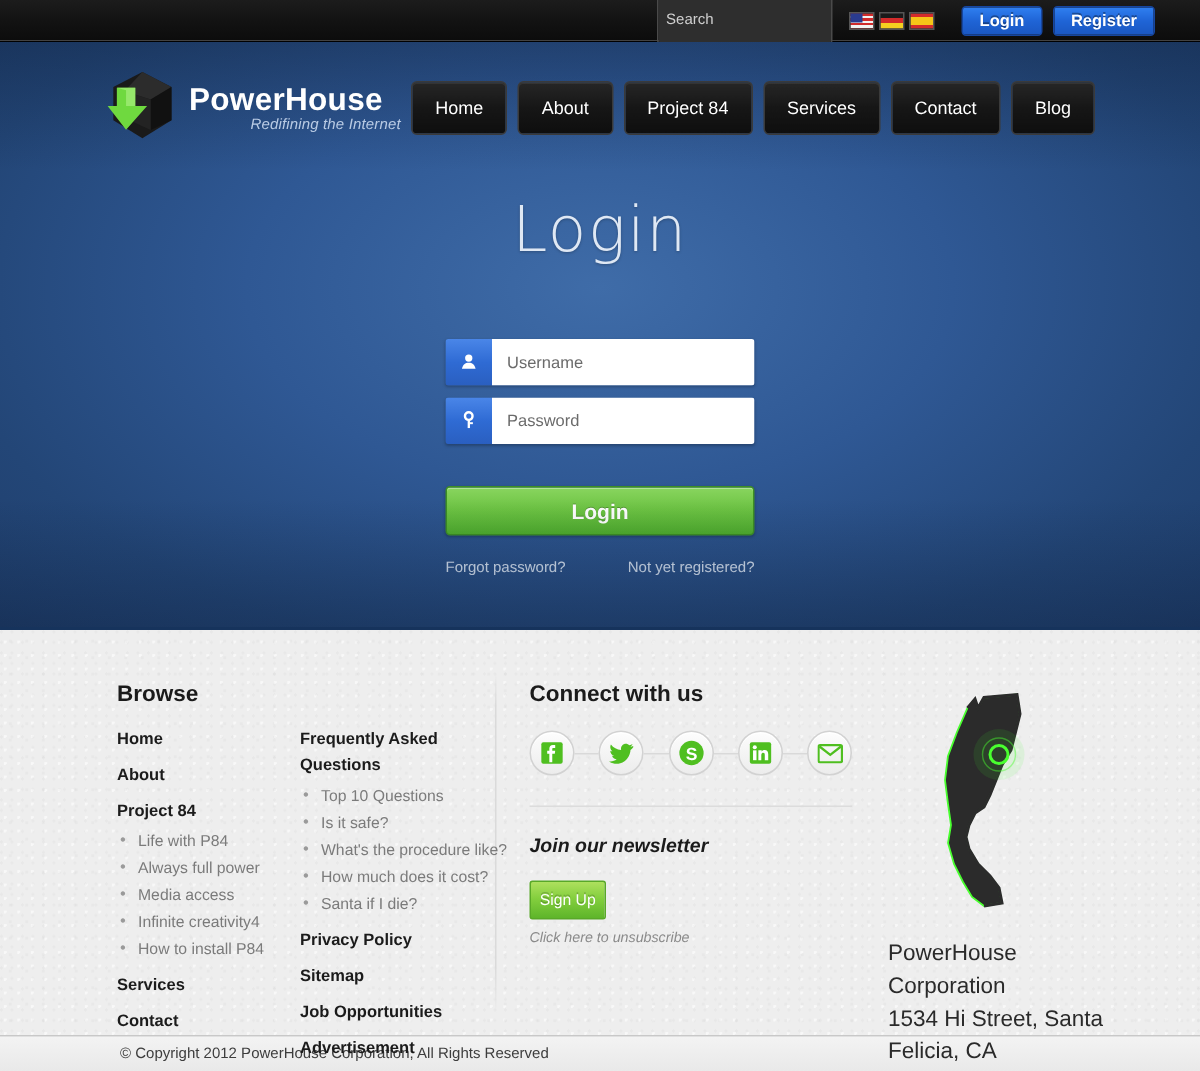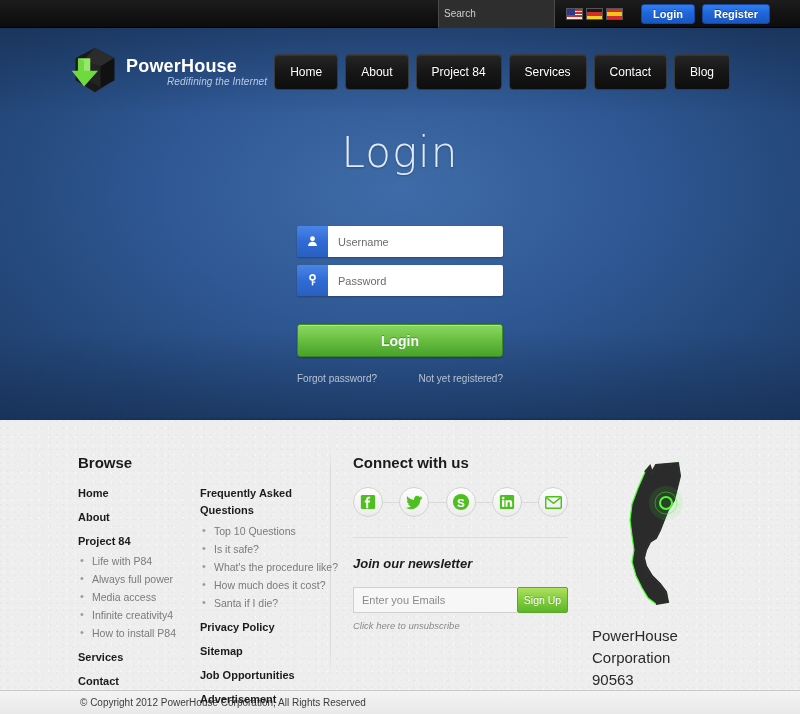--- a/index.html
+++ b/index.html
@@ -91,21 +91,21 @@
 
   .header-row {
     position: relative; z-index: 2;
     display: flex; align-items: center;
     padding: 18px 70px 0 70px;
   }
   .logo { display: flex; align-items: center; }
   .logo-mark { width: 48px; height: 50px; margin-right: 8px; flex: none; }
   .logo-text { line-height: 1; padding-top: 2px; }
   .logo-title {
-    font-size: 18px; font-weight: bold; color: #ffffff;
+    font-size: 21px; font-weight: bold; color: #ffffff;
     letter-spacing: .2px;
   }
   .logo-sub {
     font-size: 10px; font-style: italic; color: #b9cbe4;
     margin-top: 2px; letter-spacing: .1px; margin-left: 41px;
   }
 
   .nav { margin-left: auto; display: flex; gap: 7px; padding-top: 2px; }
   .nav-item {
     height: 36px; padding: 0 15px;
@@ -452,21 +452,20 @@
           <path d="M1.6 1.8L10 8.4l8.4-6.6" fill="none" stroke="#4fbf20" stroke-width="1.8"></path>
         </svg>
       </span>
     </div>
 
     <div class="hr-thin"></div>
 
     <div class="newsletter-head">Join our newsletter</div>
 
     <div class="news-row">
-      <input class="news-input" type="text" placeholder="Enter you Emails" style="">
       <button class="news-btn">Sign Up</button>
     </div>
 
     <a class="unsub">Click here to unsubscribe</a>
   </div>
 
   <div class="col-map">
     <svg class="map-svg" width="100" height="155" viewBox="0 0 100 155">
       <path d="M25 14 L30 8 L32 14 L36 7 L58 5 L60 18 L54 42 L48 52 L44 62
                L40 72 L36 80 L30 84 L26 92 L24 100 L26 108 L32 118 L40 126
@@ -474,20 +473,21 @@
                L14 92 L12 78 L10 62 L12 46 L18 30 Z" fill="#2b2b2b" stroke="#49ff2f" stroke-width="1.2"></path>
       <path d="M25 14 L30 8 L32 14 L36 7 L58 5 L60 18 L54 42 L48 52 L44 62
                L40 72 L36 80 L30 84 L26 92 L24 100 L26 108 L32 118 L40 126
                L46 134 L48 144 L36 146" fill="none" stroke="#2b2b2b" stroke-width="2"></path>
       <circle cx="46" cy="45" r="17" fill="#49ff2f" opacity="0.10"></circle>
       <circle cx="46" cy="45" r="11" fill="none" stroke="#49ff2f" stroke-width="1" opacity="0.45"></circle>
       <circle cx="46" cy="45" r="6" fill="none" stroke="#49ff2f" stroke-width="2"></circle>
     </svg>
     <div class="addr">
       <div>PowerHouse Corporation</div>
+      <div>1534 Hi Street, Santa Felicia, CA</div>
       <div>90563</div>
     </div>
   </div>
 </div>
 
 <div class="copyright">
   <span>© Copyright 2012 PowerHouse Corporation, All Rights Reserved</span>
 </div>
 
 </body></html>

